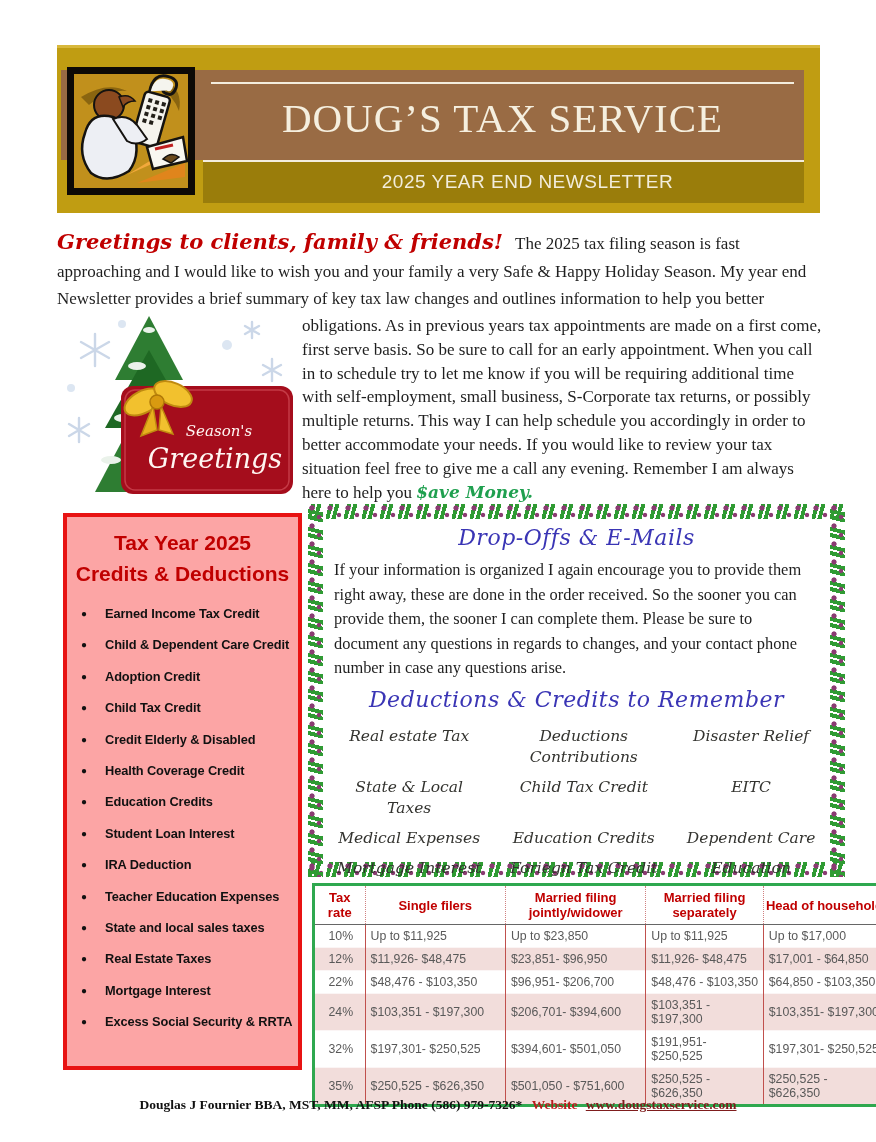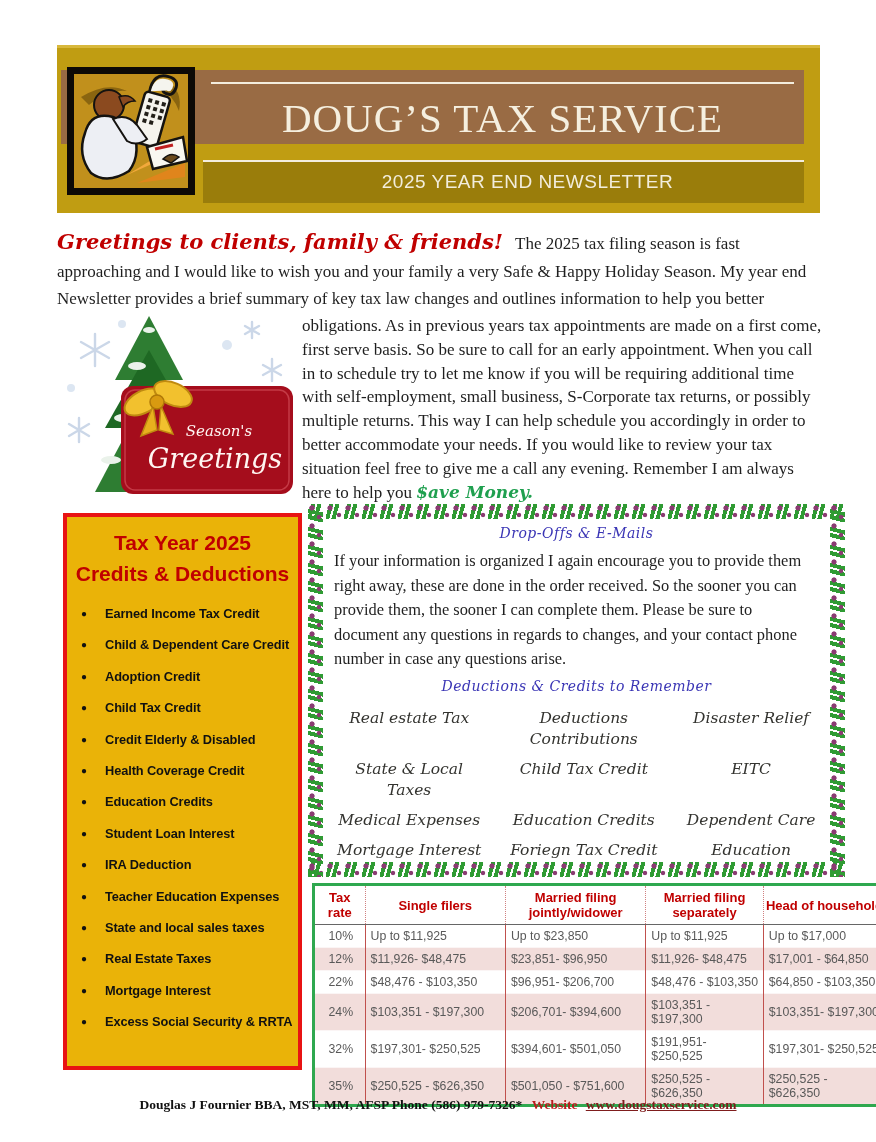--- a/index.html
+++ b/index.html
@@ -4,39 +4,39 @@
 <style>
   html,body{margin:0;padding:0;}
   body{
     width:876px;height:1142px;background:#ffffff;position:relative;overflow:hidden;
     font-family:"Liberation Serif", serif;color:#222;
   }
   .page{position:absolute;inset:0;}
 
   
   .banner{position:absolute;left:57px;top:45px;width:763px;height:165px;background:#C09D12;border-top:3px solid #D8B83C;}
-  .banner-brown{position:absolute;left:4px;top:22px;right:16px;height:74px;background:#996B44;}
+  .banner-brown{position:absolute;left:4px;top:22px;right:16px;height:90px;background:#996B44;}
   .banner-line{position:absolute;left:150px;right:10px;top:12px;height:2px;background:#F3EDDE;}
   .banner-title{margin:0;position:absolute;left:140px;right:0;top:24px;text-align:center;
     font-family:"Liberation Serif",serif;font-weight:400;font-size:41px;letter-spacing:1px;color:#F5EFDF;}
   .banner-olive{position:absolute;left:146px;top:112px;right:16px;height:41px;background:#9A7D0B;border-top:2px solid #F3EDDE;padding-left:48px;}
   .banner-subtitle{text-align:center;line-height:39px;font-family:"Liberation Sans",sans-serif;
     font-size:19px;color:#F2EDDC;letter-spacing:.5px;}
   .logo{position:absolute;left:10px;top:19px;width:128px;height:128px;}
 
   
   .intro-top{position:absolute;left:57px;top:228px;width:766px;font-size:17px;line-height:27.6px;color:#1f1f1f;}
   .greeting{font-family:"DejaVu Serif",serif;font-style:italic;font-weight:bold;color:#C00000;font-size:21px;margin-right:8px;}
   .intro-row{position:absolute;left:57px;top:310px;width:766px;display:flex;}
   .seasons{width:245px;height:196px;flex:0 0 245px;}
   .intro-col{width:521px;font-size:17px;line-height:23.8px;color:#1f1f1f;padding-top:4px;}
   .money{font-family:"DejaVu Serif",serif;font-style:italic;font-weight:bold;color:#1FA04F;}
 
   
-  .sidebar{position:absolute;left:63px;top:513px;width:239px;height:557px;border:4px solid #E81313;background:#eab308;box-sizing:border-box;}
+  .sidebar{position:absolute;left:63px;top:513px;width:239px;height:557px;border:4px solid #E81313;background:#fca5a5;box-sizing:border-box;}
   .sb-title{font-family:"Liberation Sans",sans-serif;font-weight:bold;color:#C00000;font-size:21px;
     text-align:center;line-height:31px;margin-top:10px;}
   .credits{list-style:none;margin:16px 0 0 0;padding:0 6px 0 10px;}
   .credits li{display:flex;margin-bottom:13.4px;font-family:"Liberation Sans",sans-serif;
     font-weight:bold;font-size:12.8px;letter-spacing:-.1px;color:#111;line-height:18px;white-space:nowrap;}
   .credits .bullet{width:24px;flex:0 0 24px;text-align:left;padding-left:4px;font-size:10px;line-height:18px;}
 
   
   .holly-box{position:absolute;left:308px;top:504px;width:537px;height:373px;background:#fff;box-sizing:border-box;}
   .holly-h{position:absolute;left:0;right:0;height:15px;background-repeat:repeat-x;background-size:18px 15px;
@@ -46,21 +46,21 @@
       linear-gradient(105deg, rgba(0,0,0,0) 0 3px, #2F9B33 3px 7px, rgba(0,0,0,0) 7px 9px, #2F9B33 9px 13px, rgba(0,0,0,0) 13px 18px);}
   .holly-h.t{top:0;} .holly-h.b{bottom:0;}
   .holly-v{position:absolute;top:0;bottom:0;width:15px;background-repeat:repeat-y;background-size:15px 18px;
     background-image:
       radial-gradient(circle at 4px 4px,  #8A3B72 2.2px, rgba(0,0,0,0) 3px),
       radial-gradient(circle at 11px 13px,#8A3B72 1.8px, rgba(0,0,0,0) 2.6px),
       linear-gradient(15deg, rgba(0,0,0,0) 0 3px, #2F9B33 3px 7px, rgba(0,0,0,0) 7px 9px, #2F9B33 9px 13px, rgba(0,0,0,0) 13px 18px);}
   .holly-v.l{left:0;} .holly-v.r{right:0;}
   .holly-content{position:absolute;inset:15px 20px;padding:2px 6px;}
   .script-blue{font-family:"DejaVu Serif",serif;font-style:italic;font-weight:500;color:#3A35B5;
-    font-size:14px;text-align:center;margin:4px 0 8px 0;letter-spacing:.5px;}
+    font-size:22px;text-align:center;margin:4px 0 8px 0;letter-spacing:.5px;}
   .dropoffs-text{margin:2px 0 6px 0;font-size:16.4px;line-height:24.6px;color:#1f1f1f;}
   .rem-grid{display:grid;grid-template-columns:31% 41% 28%;row-gap:9px;margin-top:14px;}
   .rem-cell{font-family:"DejaVu Serif",serif;font-style:italic;font-size:15.5px;color:#33332f;text-align:center;line-height:21px;}
 
   
   .tax{position:absolute;left:312px;top:883px;width:576px;border-collapse:collapse;border:3px solid #2FA84F;
     font-family:"Liberation Sans",sans-serif;padding-left:43px;}
   .tax col.c0{width:9%;} .tax col.c1{width:24.5%;} .tax col.c2{width:24.5%;} .tax col.c3{width:20.5%;} .tax col.c4{width:21.5%;}
   .tax th{font-size:13px;font-weight:bold;color:#C00000;text-align:center;line-height:15px;padding:4px 2px;
     border-left:1px dotted #D08080;border-bottom:1.5px solid #666;background:#fff;}

